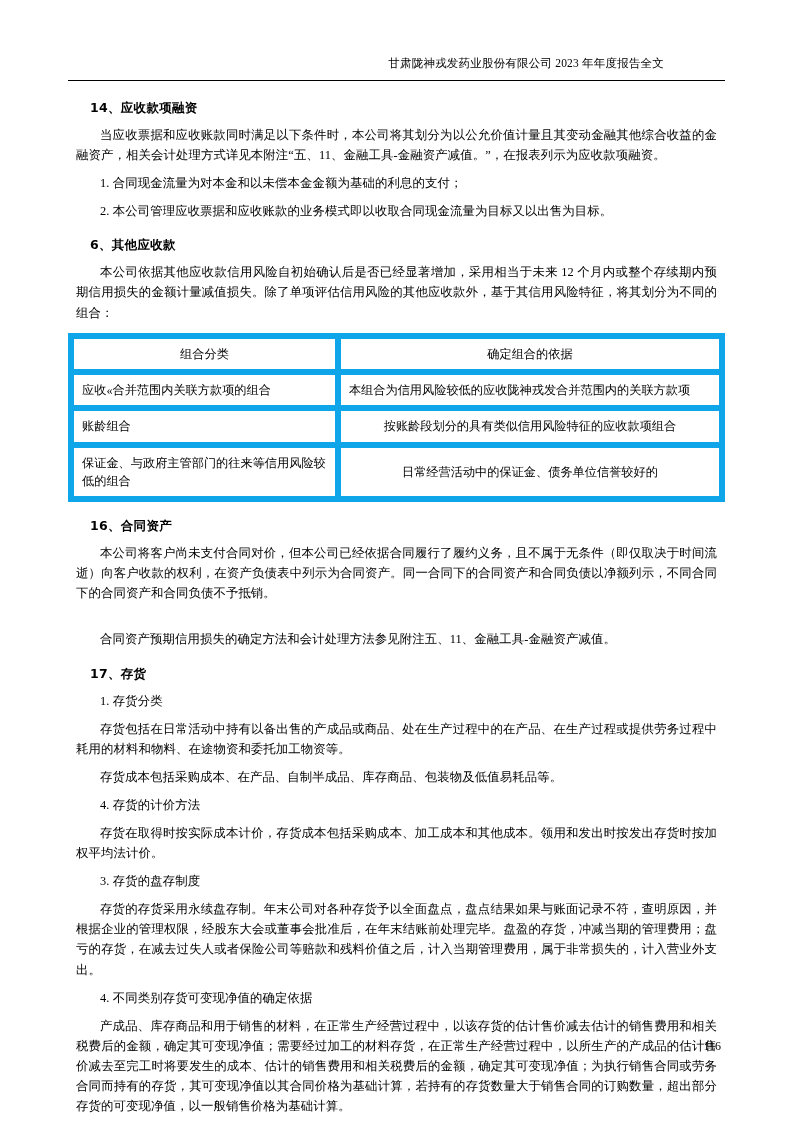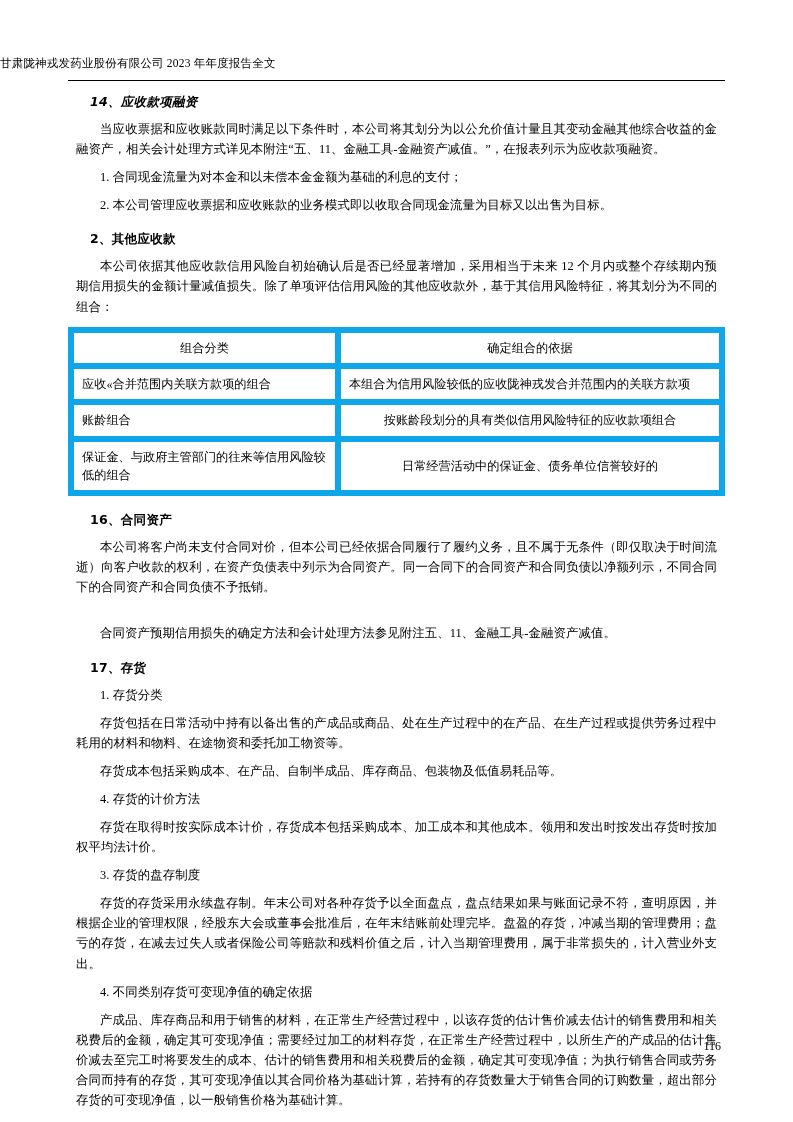--- a/index.html
+++ b/index.html
@@ -17,21 +17,21 @@
     height: 1122px;
     background: #ffffff;
     box-sizing: border-box;
     overflow: hidden;
   }
   .header {
     position: absolute;
     top: 56px;
     left: 0;
     width: 714px;
-    text-align: left;
+    text-align: right;
     padding-right: 50px;
     box-sizing: border-box;
     font-size: 11.5px;
     color: #000;
     letter-spacing: 0.2px;
   }
   .header-rule {
     position: absolute;
     top: 80px;
     left: 68px;
@@ -46,21 +46,21 @@
     width: 657px;
   }
   h2.sec {
     font-family: "DejaVu Sans", "Liberation Sans", sans-serif;
     font-size: 12.5px;
     font-weight: bold;
     margin: 16px 0 8px 0;
     padding-left: 22px;
     letter-spacing: 0.3px;
   }
-  h2.sec:first-child { margin-top: 6px; font-style: italic; }
+  h2.sec:first-child { margin-top: 12px; }
   p.body {
     font-size: 12.4px;
     line-height: 1.62;
     margin: 8px;
     text-align: justify;
     text-justify: inter-ideograph;
     letter-spacing: 0.1px;
   }
   p.indent { text-indent: 24px; }
   .gap { height: 10px; }
@@ -103,21 +103,21 @@
   <div class="header">甘肃陇神戎发药业股份有限公司 2023 年年度报告全文</div>
   <div class="header-rule"></div>
 
   <div class="content">
 
     <h2 class="sec">14、应收款项融资</h2>
     <p class="body indent">当应收票据和应收账款同时满足以下条件时，本公司将其划分为以公允价值计量且其变动金融其他综合收益的金融资产，相关会计处理方式详见本附注“五、11、金融工具-金融资产减值。”，在报表列示为应收款项融资。</p>
     <p class="body indent">1. 合同现金流量为对本金和以未偿本金金额为基础的利息的支付；</p>
     <p class="body indent">2. 本公司管理应收票据和应收账款的业务模式即以收取合同现金流量为目标又以出售为目标。</p>
 
-    <h2 class="sec">2、其他应收款</h2>
+    <h2 class="sec">6、其他应收款</h2>
     <p class="body indent">本公司依据其他应收款信用风险自初始确认后是否已经显著增加，采用相当于未来 12 个月内或整个存续期内预期信用损失的金额计量减值损失。除了单项评估信用风险的其他应收款外，基于其信用风险特征，将其划分为不同的组合：</p>
 
     <table class="t">
       <tbody>
           <tr class="hdr">
         <td class="c1 ctr">组合分类</td>
         <td class="c2 ctr">确定组合的依据</td>
       </tr>
       <tr>
         <td class="c1">应收«合并范围内关联方款项的组合</td>

